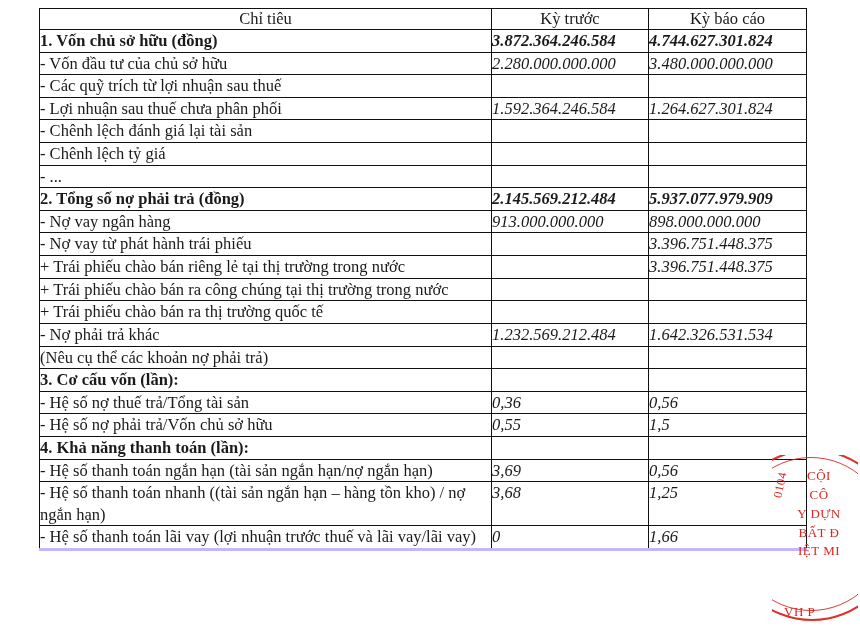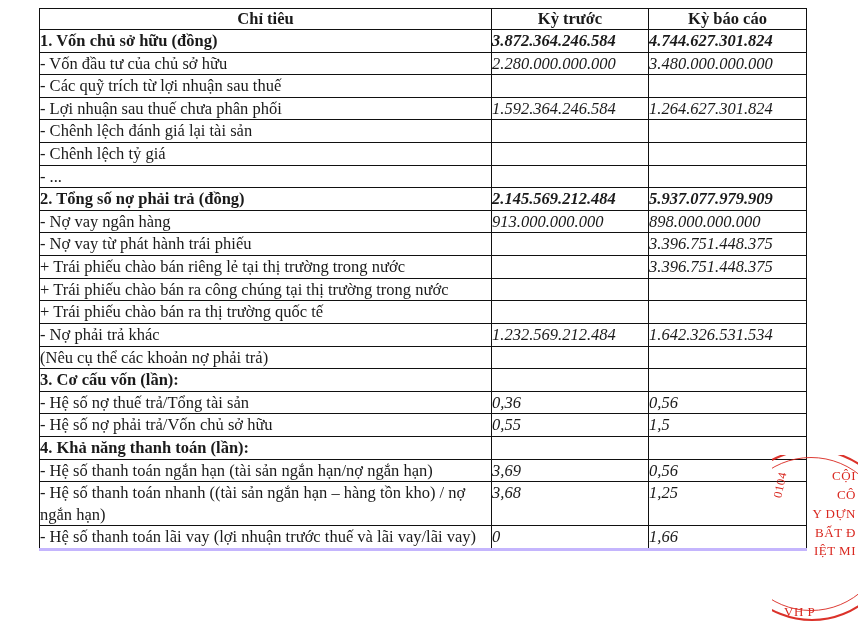--- a/index.html
+++ b/index.html
@@ -33,21 +33,21 @@
   table.fin td, table.fin th {
     border: 1px solid #111;
     padding: 0;
     vertical-align: top;
   }
   col.c-label { width: 452px; }
   col.c-prev  { width: 157px; }
   col.c-curr  { width: 158px; }
 
   thead th {
-    font-weight: bold;
+    font-weight: normal;
     padding: 7px 4px 9px 4px;
     font-size: 16.5px;
     vertical-align: middle;
   }
   .cell-label {
     padding: 1px 4px 1px 10px;
     text-align: left;
     white-space: pre-wrap;
     line-height: 1.31;
   }
@@ -98,21 +98,21 @@
     height: 152px;
     border: 1px solid #d9271f;
     border-radius: 50%;
     opacity: .9;
   }
   .stamp .lines {
     position: absolute;
     left: 10px;
     top: 12px;
     width: 74px;
-    text-align: right;
+    text-align: center;
   }
   .stamp .lines div { white-space: nowrap; }
   .stamp .ln-0104 { transform: rotate(-78deg); transform-origin: left center; position: absolute; left: 6px; top: 34px; font-size: 12px;}
   .stamp .tail {
     position: absolute;
     left: 12px;
     top: 148px;
     font-size: 13px;
     text-align: center;
   }

